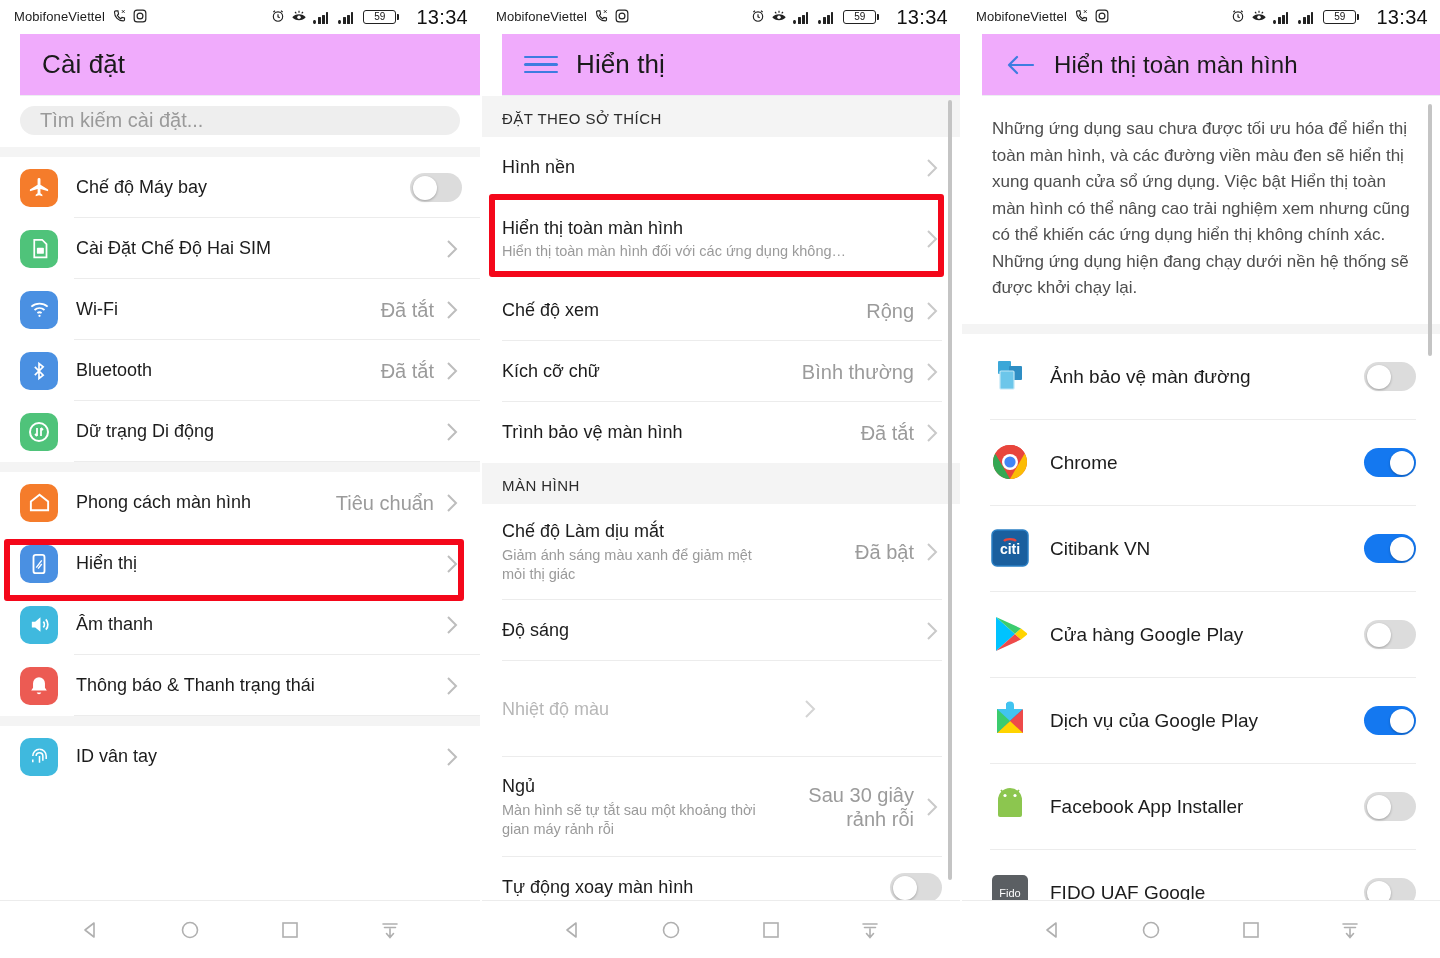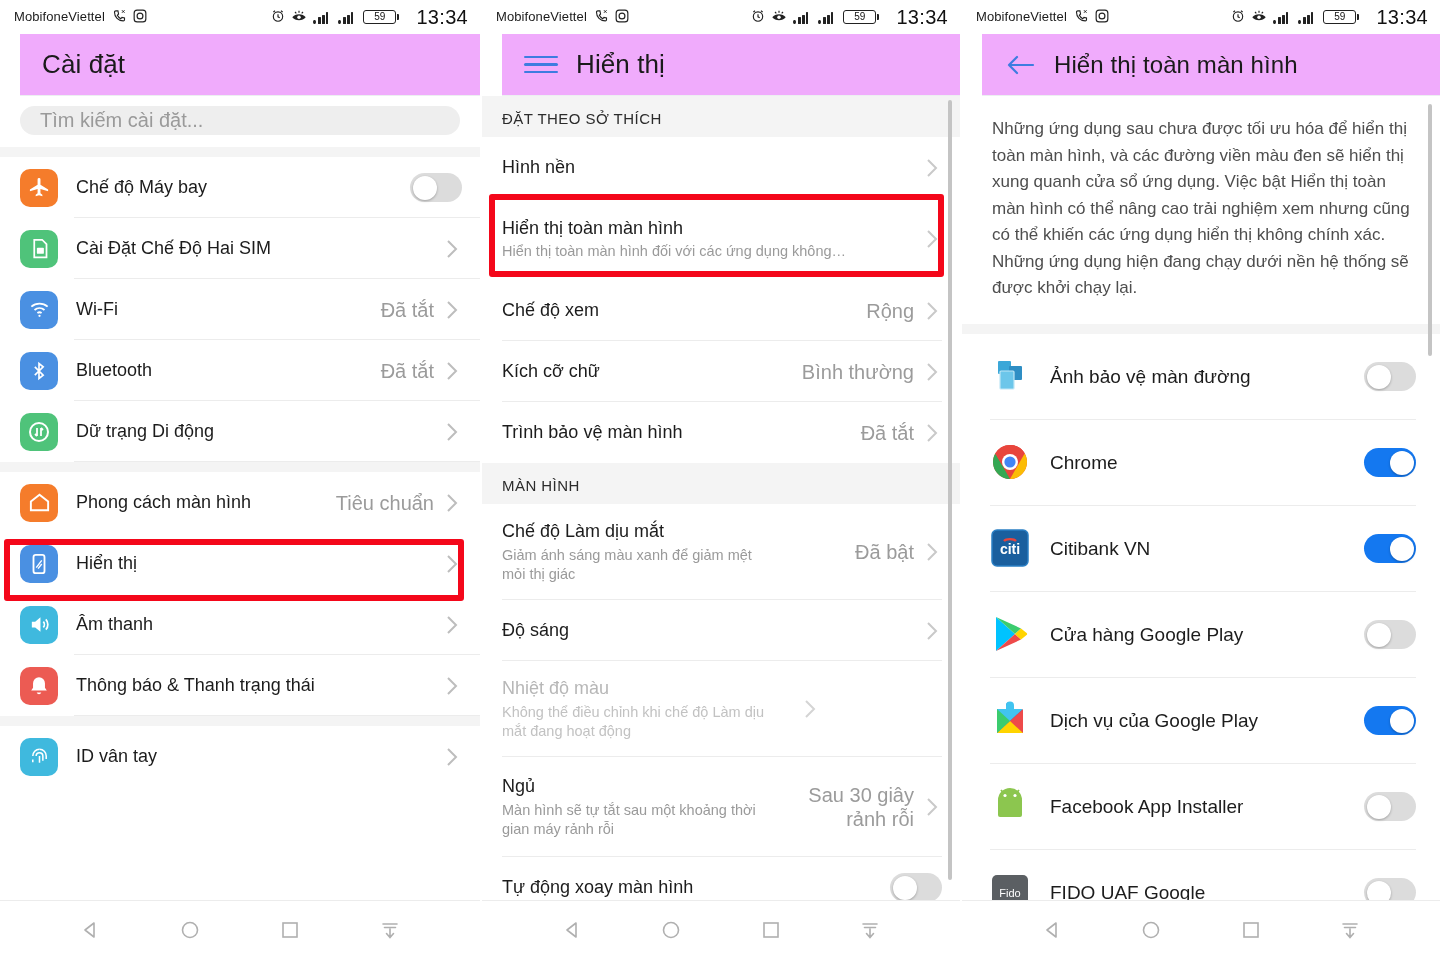--- a/index.html
+++ b/index.html
@@ -585,21 +585,20 @@
             <svg width="11" height="18" viewBox="0 0 11 18">
               <path d="M1 1l8 8-8 8" fill="none" stroke="#c9c9c9" stroke-width="2"></path>
             </svg>
           </span>
         <div class="sep"></div>
       </div>
 
       <div class="row noicon" style="min-height:96px">
         <div class="labels" style="max-width:290px">
           <div class="label dim">Nhiệt độ màu</div>
-          <div class="sub dim">Không thể điều chỉnh khi chế độ Làm dịu mắt đang hoạt động</div>
         </div>
         <span class="chev">
             <svg width="11" height="18" viewBox="0 0 11 18">
               <path d="M1 1l8 8-8 8" fill="none" stroke="#d4d4d4" stroke-width="2"></path>
             </svg>
           </span>
         <div class="sep"></div>
       </div>
 
       <div class="row noicon" style="min-height:100px">

